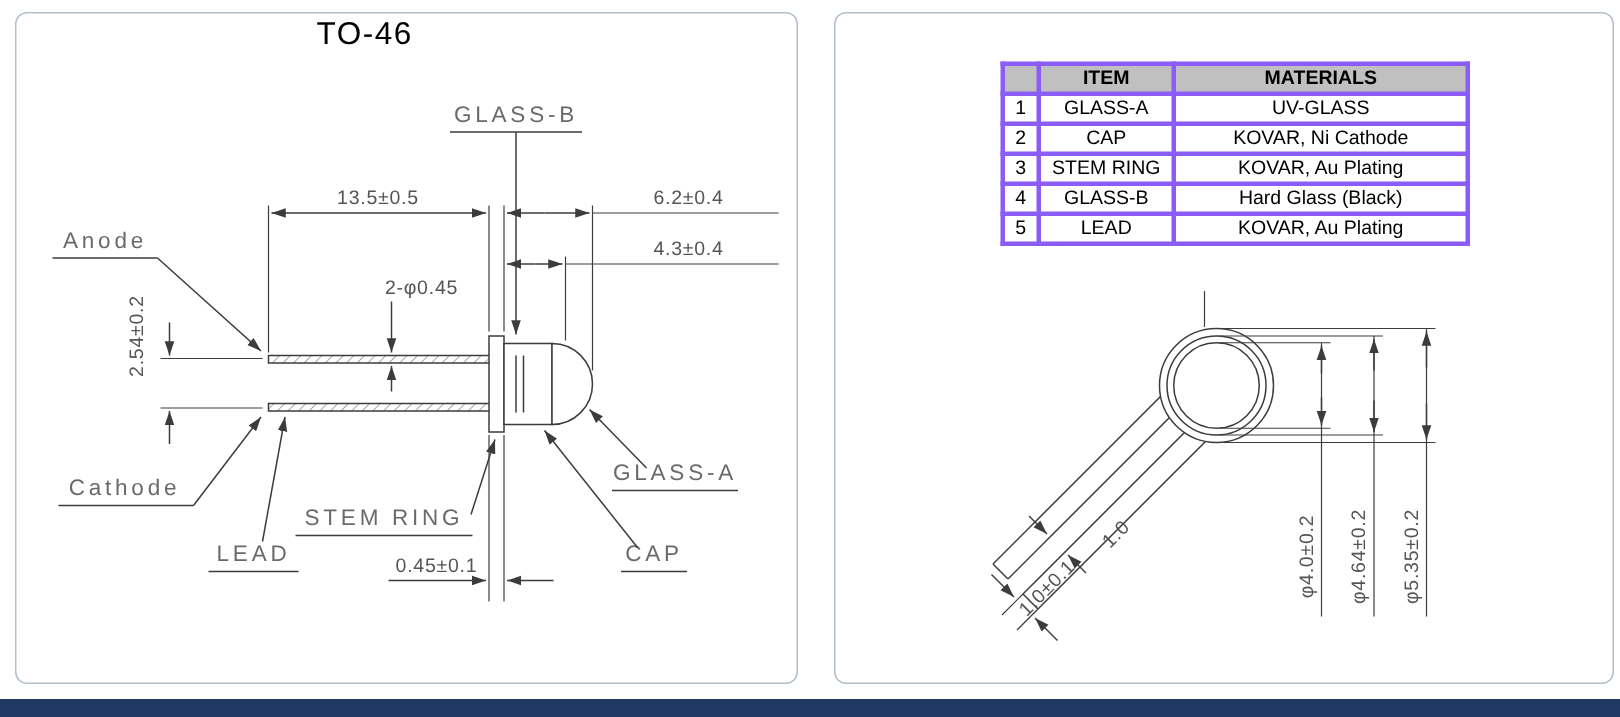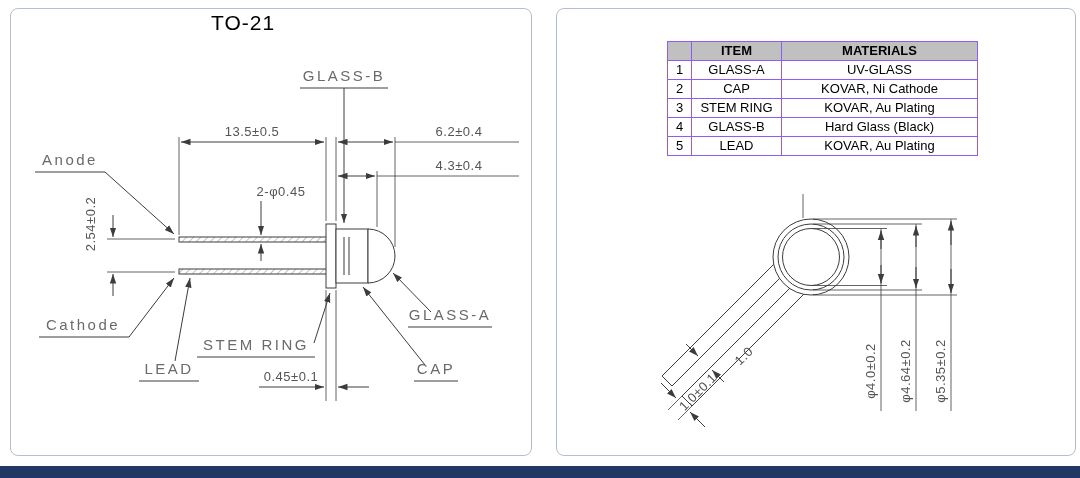--- a/index.html
+++ b/index.html
@@ -19,34 +19,34 @@
   svg.draw{position:absolute;left:0;top:0;}
   .ln{stroke:var(--line);stroke-width:1;fill:none;}
   .thin{stroke-width:0.8;}
   .wht{fill:#ffffff;}
   .lead-fill{fill:url(#hatchL);}
   .hatch{stroke:#8a8a8a;stroke-width:1;}
   .arrow-fill{fill:var(--line);}
   .dim{font:13px "Liberation Sans",sans-serif;fill:var(--dim-text);letter-spacing:0.5px;}
   .lbl{font:15px "Liberation Sans",sans-serif;fill:#6a6a6a;letter-spacing:2.5px;}
   .mat-table{position:absolute;left:110px;top:32px;border-collapse:collapse;font:13px/1.15 "Liberation Sans",sans-serif;color:#000;z-index:2;}
-  .mat-table th,.mat-table td{border:1px solid #8b5cf6;padding:1px 6px;text-align:center;height:19px;white-space:nowrap;}
+  .mat-table th,.mat-table td{border:3px solid #8b5cf6;padding:1px 6px;text-align:center;height:19px;white-space:nowrap;}
   .mat-table thead th{background:var(--table-header-bg);font-weight:bold;}
   .c-num{min-width:24px;}
   .c-item{min-width:90px;}
   .c-mat{min-width:196px;}
   .bottom-bar{position:absolute;left:0;bottom:0;width:1080px;height:12px;background:var(--bottom-bar);}
 </style>
 </head>
 <body>
 
 <div class="stage">
 
   <div class="panel left">
-    <div class="drawing-title">TO-21</div>
+    <div class="drawing-title">TO-46</div>
 
     <svg class="draw" width="520" height="446" viewBox="0 0 520 446">
       <defs>
         <pattern id="hatchL" width="5" height="5" patternUnits="userSpaceOnUse" patternTransform="rotate(45)">
           <line class="hatch" x1="0" y1="0" x2="0" y2="5"></line>
         </pattern>
         <marker id="arrL" viewBox="0 0 10 8" refX="9.5" refY="4" markerWidth="10" markerHeight="8" orient="auto">
           <path class="arrow-fill" d="M0,0.8 L9.5,4 L0,7.2 Z"></path>
         </marker>
       </defs>

